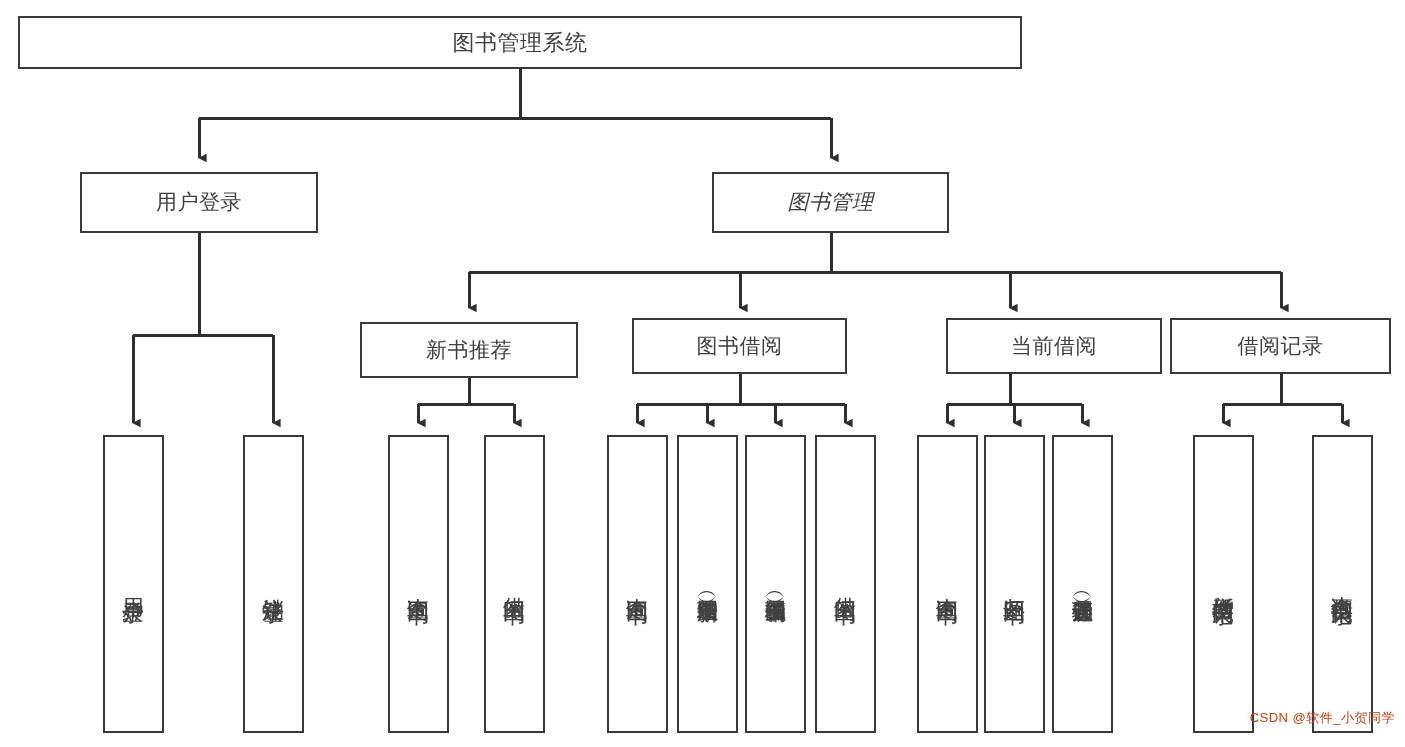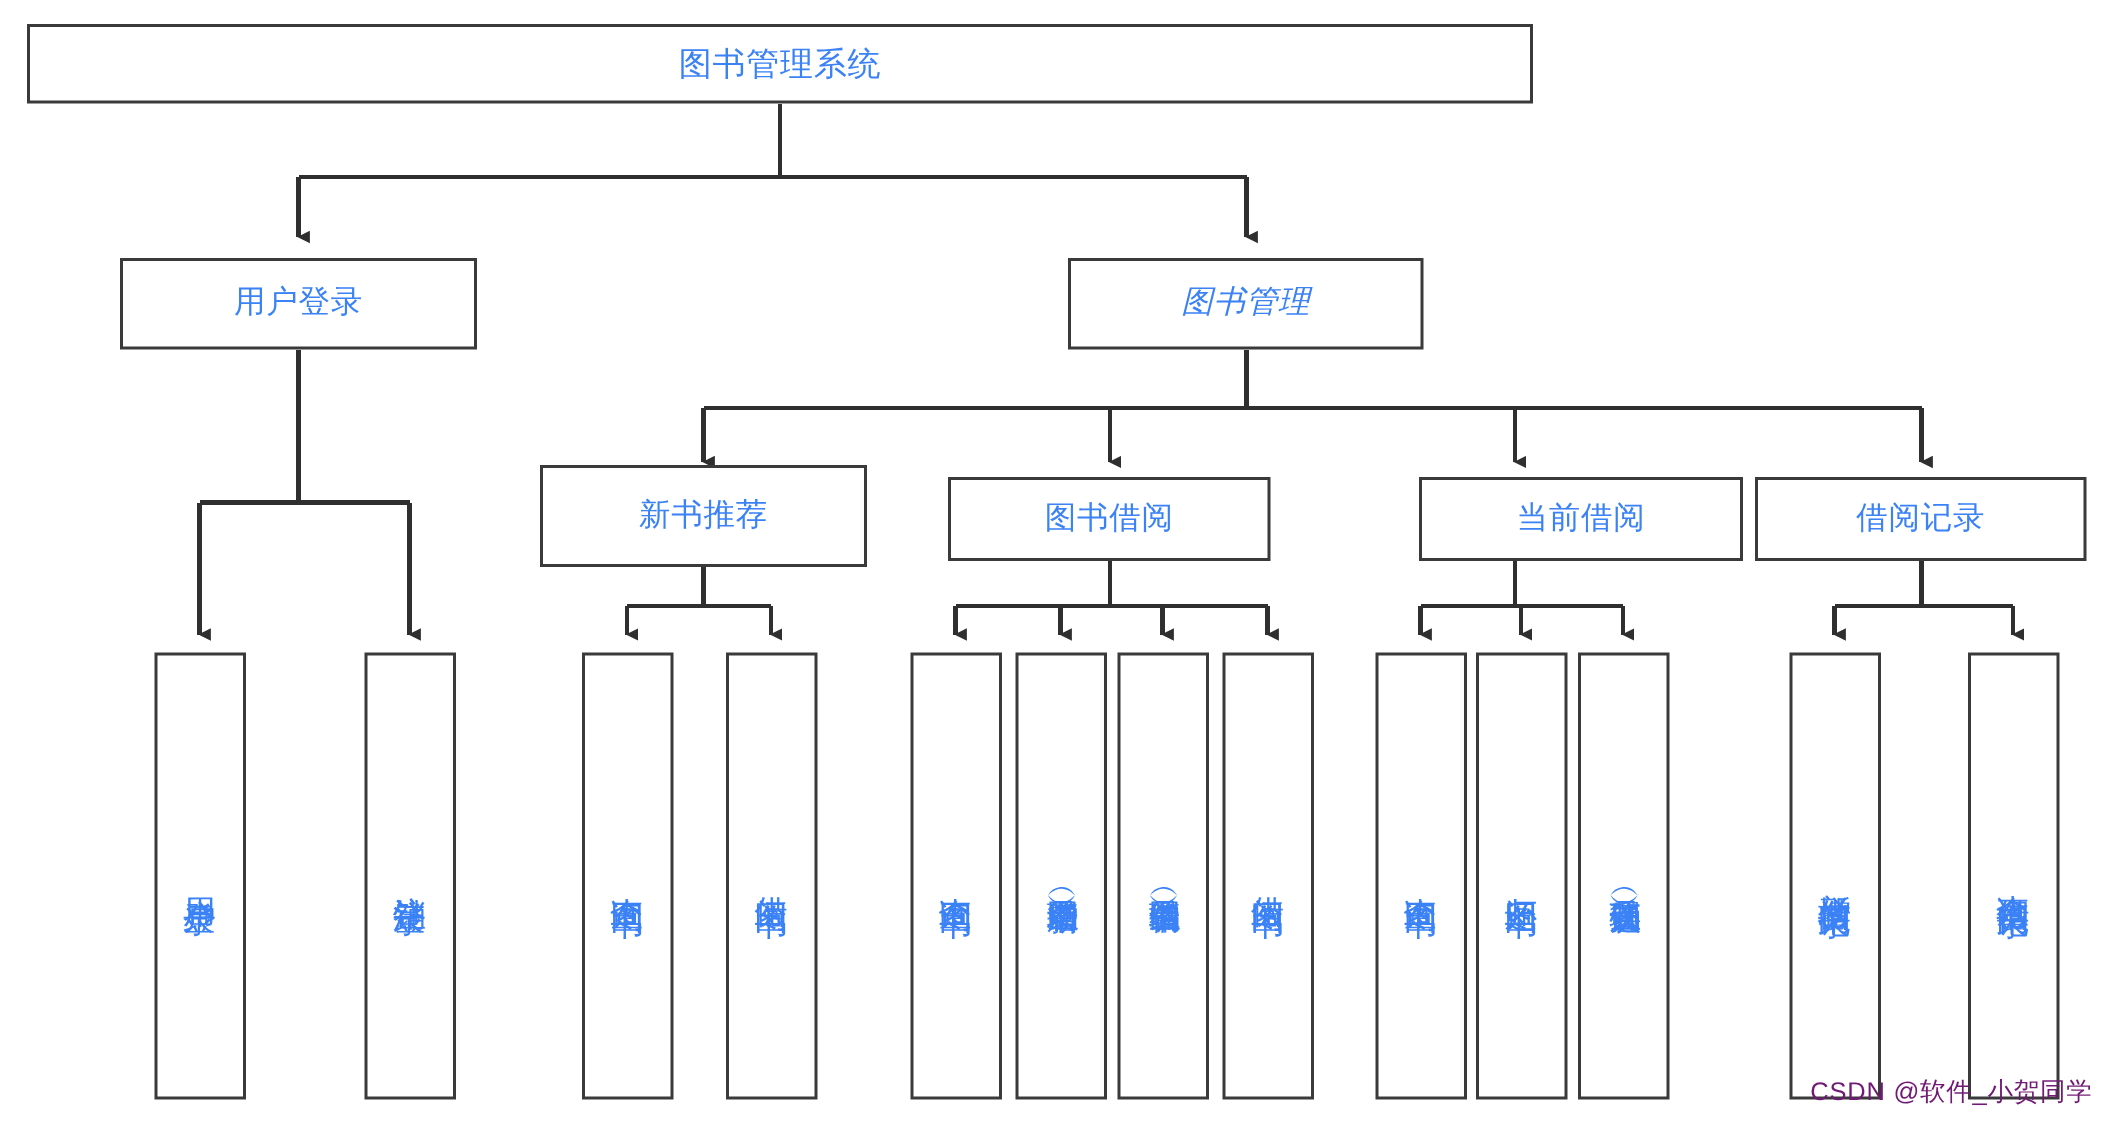--- a/index.html
+++ b/index.html
@@ -27,21 +27,21 @@
     pointer-events: none;
   }
   .node {
     position: absolute;
     box-sizing: border-box;
     background: #ffffff;
     border: 2px solid #3a3a3a;
     display: flex;
     align-items: center;
     justify-content: center;
-    color: #3b82f6;
+    color: #404040;
   }
   .node-label {
     display: block;
     text-align: center;
     line-height: 1.18;
     letter-spacing: 0.5px;
   }
   
   .node.horiz .node-label {
     font-size: 21px;
@@ -63,23 +63,23 @@
     letter-spacing: 2px;
     white-space: nowrap;
   }
   .node.vert.tall-text .node-label {
     font-size: 21px;
     letter-spacing: 0px;
   }
   .watermark {
     position: absolute;
     right: 10px;
-    bottom: 8px;
-    font-size: 17px;
-    color: #701a75;
+    bottom: 20px;
+    font-size: 13px;
+    color: #c2410c;
     white-space: nowrap;
     letter-spacing: 0.5px;
   }
 </style>
 </head>
 <body>
 
 <div id="canvas">
 
   <svg id="wires" viewBox="0 0 1405 747" xmlns="http://www.w3.org/2000/svg">
@@ -136,21 +136,21 @@
     <span class="node-label">图书管理系统</span>
   </div>
 
   <div class="node horiz" style="left:80px; top:172px; width:238px; height:61px;">
     <span class="node-label">用户登录</span>
   </div>
   <div class="node horiz" style="left:712px; top:172px; width:237px; height:61px;font-style:italic;">
     <span class="node-label">图书管理</span>
   </div>
 
-  <div class="node horiz" style="left:360px; top:310px; width:218px; height:68px;">
+  <div class="node horiz" style="left:360px; top:322px; width:218px; height:56px;">
     <span class="node-label">新书推荐</span>
   </div>
   <div class="node horiz" style="left:632px; top:318px; width:215px; height:56px;">
     <span class="node-label">图书借阅</span>
   </div>
   <div class="node horiz" style="left:902px; top:318px; width:216px; height:56px;margin-left:44px;">
     <span class="node-label">当前借阅</span>
   </div>
   <div class="node horiz" style="left:1170px; top:318px; width:221px; height:56px;">
     <span class="node-label">借阅记录</span>

